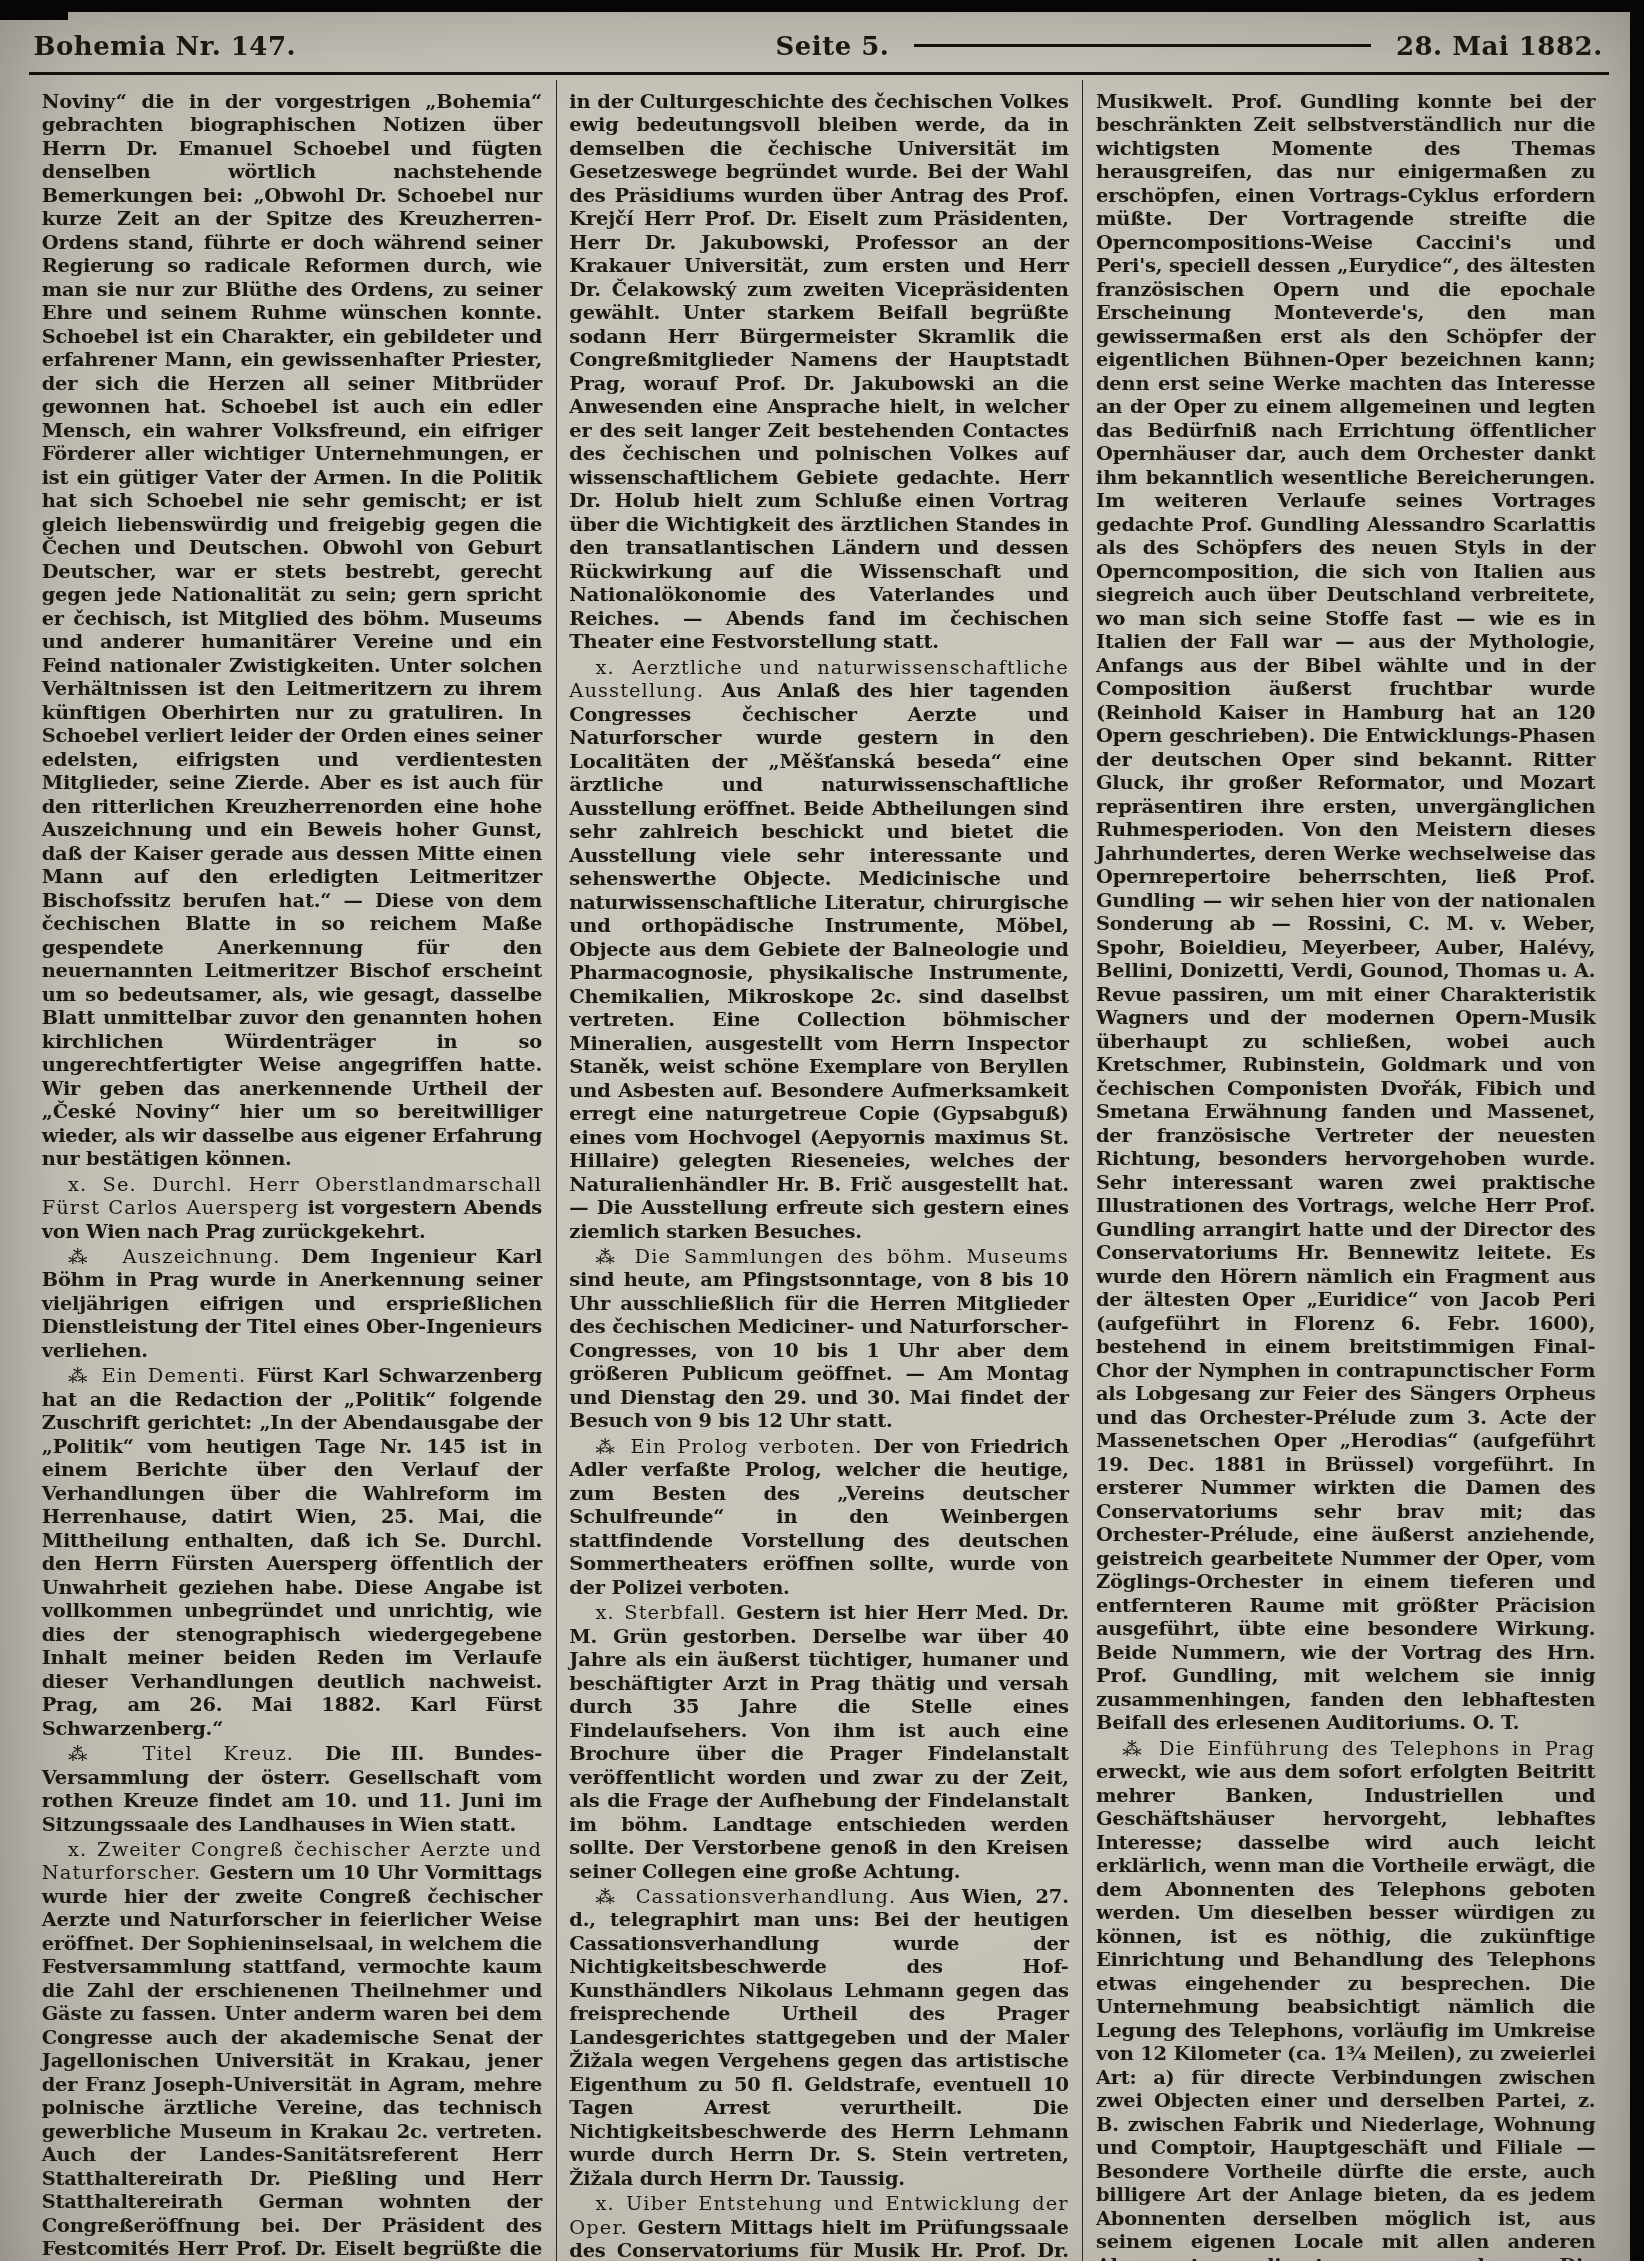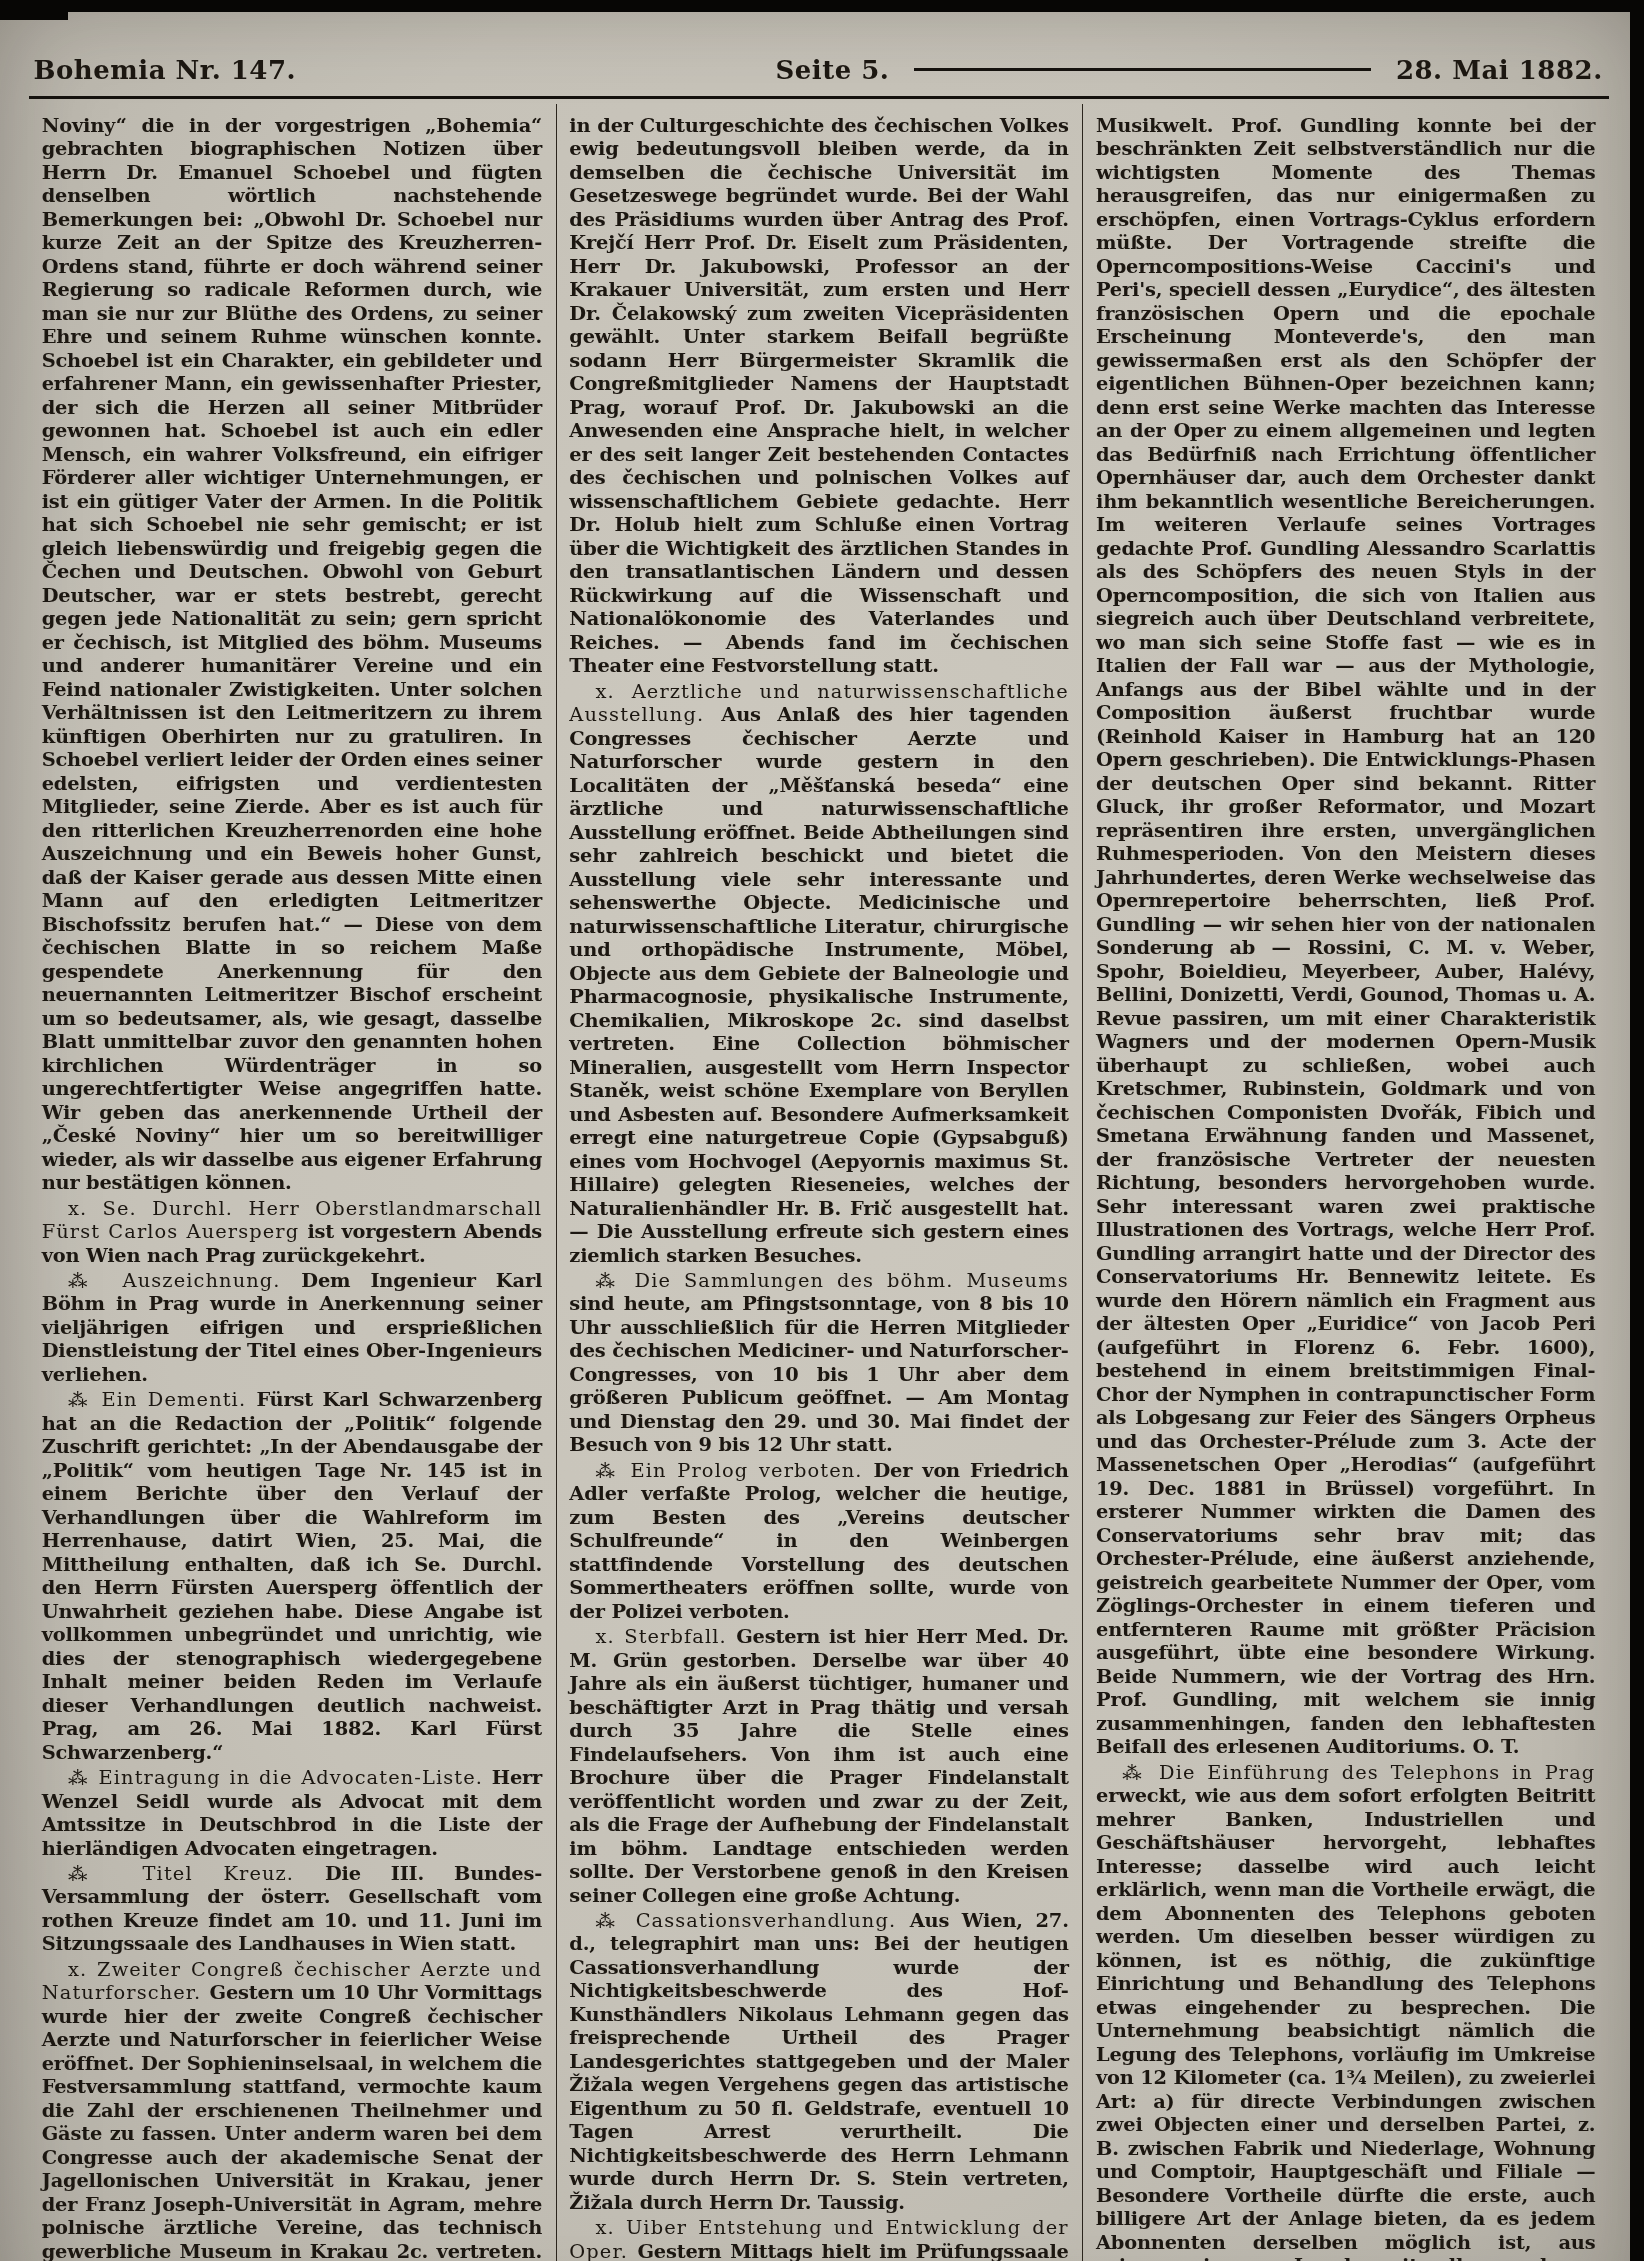--- a/index.html
+++ b/index.html
@@ -37,21 +37,20 @@
   }
   
   .masthead {
     display: flex;
     align-items: baseline;
     font-weight: bold;
     font-size: 26px;
     letter-spacing: 0.5px;
     border-bottom: 3.6px solid #15120e;
     padding: 3.6px 6.3px 11.8px 4.5px;
-    margin-top: 24px;
   }
   .mh-left  { white-space: nowrap; }
   .mh-sp    { flex: 1.05; }
   .mh-center{ white-space: nowrap; }
   .mh-rule  {
     flex: 1;
     height: 3.2px;
     background: #15120e;
     align-self: center;
     margin: 0 25px;
@@ -107,21 +106,20 @@
       <div class="mh-rule"></div>
       <div class="mh-right">28. Mai 1882.</div>
     </header>
 
     <div class="columns" id="columns">
         <div class="col">
           <p class="para cont">Noviny“ die in der vorgestrigen „Bohemia“ gebrachten biographischen Notizen über Herrn Dr. Emanuel Schoebel und fügten denselben wörtlich nachstehende Bemerkungen bei: „Obwohl Dr. Schoebel nur kurze Zeit an der Spitze des Kreuzherren-Ordens stand, führte er doch während seiner Regierung so radicale Reformen durch, wie man sie nur zur Blüthe des Ordens, zu seiner Ehre und seinem Ruhme wünschen konnte. Schoebel ist ein Charakter, ein gebildeter und erfahrener Mann, ein gewissenhafter Priester, der sich die Herzen all seiner Mitbrüder gewonnen hat. Schoebel ist auch ein edler Mensch, ein wahrer Volksfreund, ein eifriger Förderer aller wichtiger Unternehmungen, er ist ein gütiger Vater der Armen. In die Politik hat sich Schoebel nie sehr gemischt; er ist gleich liebenswürdig und freigebig gegen die Čechen und Deutschen. Obwohl von Geburt Deutscher, war er stets bestrebt, gerecht gegen jede Nationalität zu sein; gern spricht er čechisch, ist Mitglied des böhm. Museums und anderer humanitärer Vereine und ein Feind nationaler Zwistigkeiten. Unter solchen Verhältnissen ist den Leitmeritzern zu ihrem künftigen Oberhirten nur zu gratuliren. In Schoebel verliert leider der Orden eines seiner edelsten, eifrigsten und verdientesten Mitglieder, seine Zierde. Aber es ist auch für den ritterlichen Kreuzherrenorden eine hohe Auszeichnung und ein Beweis hoher Gunst, daß der Kaiser gerade aus dessen Mitte einen Mann auf den erledigten Leitmeritzer Bischofssitz berufen hat.“ — Diese von dem čechischen Blatte in so reichem Maße gespendete Anerkennung für den neuernannten Leitmeritzer Bischof erscheint um so bedeutsamer, als, wie gesagt, dasselbe Blatt unmittelbar zuvor den genannten hohen kirchlichen Würdenträger in so ungerechtfertigter Weise angegriffen hatte. Wir geben das anerkennende Urtheil der „České Noviny“ hier um so bereitwilliger wieder, als wir dasselbe aus eigener Erfahrung nur bestätigen können.</p>
           <p class="para"><span class="lead">x. Se. Durchl. Herr Oberstlandmarschall Fürst Carlos Auersperg </span>ist vorgestern Abends von Wien nach Prag zurückgekehrt.</p>
           <p class="para"><span class="lead">⁂ Auszeichnung. </span>Dem Ingenieur Karl Böhm in Prag wurde in Anerkennung seiner vieljährigen eifrigen und ersprießlichen Dienstleistung der Titel eines Ober-Ingenieurs verliehen.</p>
           <p class="para"><span class="lead">⁂ Ein Dementi. </span>Fürst Karl Schwarzenberg hat an die Redaction der „Politik“ folgende Zuschrift gerichtet: „In der Abendausgabe der „Politik“ vom heutigen Tage Nr. 145 ist in einem Berichte über den Verlauf der Verhandlungen über die Wahlreform im Herrenhause, datirt Wien, 25. Mai, die Mittheilung enthalten, daß ich Se. Durchl. den Herrn Fürsten Auersperg öffentlich der Unwahrheit geziehen habe. Diese Angabe ist vollkommen unbegründet und unrichtig, wie dies der stenographisch wiedergegebene Inhalt meiner beiden Reden im Verlaufe dieser Verhandlungen deutlich nachweist. Prag, am 26. Mai 1882. Karl Fürst Schwarzenberg.“</p>
-          <p class="para"><span class="lead">⁂ Eintragung in die Advocaten-Liste. </span>Herr Wenzel Seidl wurde als Advocat mit dem Amtssitze in Deutschbrod in die Liste der hierländigen Advocaten eingetragen.</p>
           <p class="para"><span class="lead">⁂ Titel Kreuz. </span>Die III. Bundes-Versammlung der österr. Gesellschaft vom rothen Kreuze findet am 10. und 11. Juni im Sitzungssaale des Landhauses in Wien statt.</p>
           <p class="para"><span class="lead">x. Zweiter Congreß čechischer Aerzte und Naturforscher. </span>Gestern um 10 Uhr Vormittags wurde hier der zweite Congreß čechischer Aerzte und Naturforscher in feierlicher Weise eröffnet. Der Sophieninselsaal, in welchem die Festversammlung stattfand, vermochte kaum die Zahl der erschienenen Theilnehmer und Gäste zu fassen. Unter anderm waren bei dem Congresse auch der akademische Senat der Jagellonischen Universität in Krakau, jener der Franz Joseph-Universität in Agram, mehre polnische ärztliche Vereine, das technisch gewerbliche Museum in Krakau 2c. vertreten. Auch der Landes-Sanitätsreferent Herr Statthaltereirath Dr. Pießling und Herr Statthaltereirath German wohnten der Congreßeröffnung bei. Der Präsident des Festcomités Herr Prof. Dr. Eiselt begrüßte die Anwesenden und erwähnte, daß das Jahr 1882</p>
         </div>
         <div class="col">
           <p class="para cont">in der Culturgeschichte des čechischen Volkes ewig bedeutungsvoll bleiben werde, da in demselben die čechische Universität im Gesetzeswege begründet wurde. Bei der Wahl des Präsidiums wurden über Antrag des Prof. Krejčí Herr Prof. Dr. Eiselt zum Präsidenten, Herr Dr. Jakubowski, Professor an der Krakauer Universität, zum ersten und Herr Dr. Čelakowský zum zweiten Vicepräsidenten gewählt. Unter starkem Beifall begrüßte sodann Herr Bürgermeister Skramlik die Congreßmitglieder Namens der Hauptstadt Prag, worauf Prof. Dr. Jakubowski an die Anwesenden eine Ansprache hielt, in welcher er des seit langer Zeit bestehenden Contactes des čechischen und polnischen Volkes auf wissenschaftlichem Gebiete gedachte. Herr Dr. Holub hielt zum Schluße einen Vortrag über die Wichtigkeit des ärztlichen Standes in den transatlantischen Ländern und dessen Rückwirkung auf die Wissenschaft und Nationalökonomie des Vaterlandes und Reiches. — Abends fand im čechischen Theater eine Festvorstellung statt.</p>
           <p class="para"><span class="lead">x. Aerztliche und naturwissenschaftliche Ausstellung. </span>Aus Anlaß des hier tagenden Congresses čechischer Aerzte und Naturforscher wurde gestern in den Localitäten der „Měšťanská beseda“ eine ärztliche und naturwissenschaftliche Ausstellung eröffnet. Beide Abtheilungen sind sehr zahlreich beschickt und bietet die Ausstellung viele sehr interessante und sehenswerthe Objecte. Medicinische und naturwissenschaftliche Literatur, chirurgische und orthopädische Instrumente, Möbel, Objecte aus dem Gebiete der Balneologie und Pharmacognosie, physikalische Instrumente, Chemikalien, Mikroskope 2c. sind daselbst vertreten. Eine Collection böhmischer Mineralien, ausgestellt vom Herrn Inspector Staněk, weist schöne Exemplare von Beryllen und Asbesten auf. Besondere Aufmerksamkeit erregt eine naturgetreue Copie (Gypsabguß) eines vom Hochvogel (Aepyornis maximus St. Hillaire) gelegten Rieseneies, welches der Naturalienhändler Hr. B. Frič ausgestellt hat. — Die Ausstellung erfreute sich gestern eines ziemlich starken Besuches.</p>
           <p class="para"><span class="lead">⁂ Die Sammlungen des böhm. Museums </span>sind heute, am Pfingstsonntage, von 8 bis 10 Uhr ausschließlich für die Herren Mitglieder des čechischen Mediciner- und Naturforscher-Congresses, von 10 bis 1 Uhr aber dem größeren Publicum geöffnet. — Am Montag und Dienstag den 29. und 30. Mai findet der Besuch von 9 bis 12 Uhr statt.</p>
           <p class="para"><span class="lead">⁂ Ein Prolog verboten. </span>Der von Friedrich Adler verfaßte Prolog, welcher die heutige, zum Besten des „Vereins deutscher Schulfreunde“ in den Weinbergen stattfindende Vorstellung des deutschen Sommertheaters eröffnen sollte, wurde von der Polizei verboten.</p>
           <p class="para"><span class="lead">x. Sterbfall. </span>Gestern ist hier Herr Med. Dr. M. Grün gestorben. Derselbe war über 40 Jahre als ein äußerst tüchtiger, humaner und beschäftigter Arzt in Prag thätig und versah durch 35 Jahre die Stelle eines Findelaufsehers. Von ihm ist auch eine Brochure über die Prager Findelanstalt veröffentlicht worden und zwar zu der Zeit, als die Frage der Aufhebung der Findelanstalt im böhm. Landtage entschieden werden sollte. Der Verstorbene genoß in den Kreisen seiner Collegen eine große Achtung.</p>
           <p class="para"><span class="lead">⁂ Cassationsverhandlung. </span>Aus Wien, 27. d., telegraphirt man uns: Bei der heutigen Cassationsverhandlung wurde der Nichtigkeitsbeschwerde des Hof-Kunsthändlers Nikolaus Lehmann gegen das freisprechende Urtheil des Prager Landesgerichtes stattgegeben und der Maler Žižala wegen Vergehens gegen das artistische Eigenthum zu 50 fl. Geldstrafe, eventuell 10 Tagen Arrest verurtheilt. Die Nichtigkeitsbeschwerde des Herrn Lehmann wurde durch Herrn Dr. S. Stein vertreten, Žižala durch Herrn Dr. Taussig.</p>

